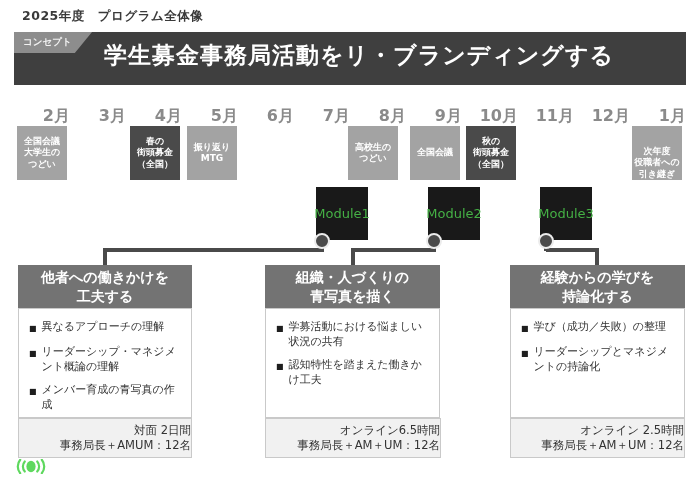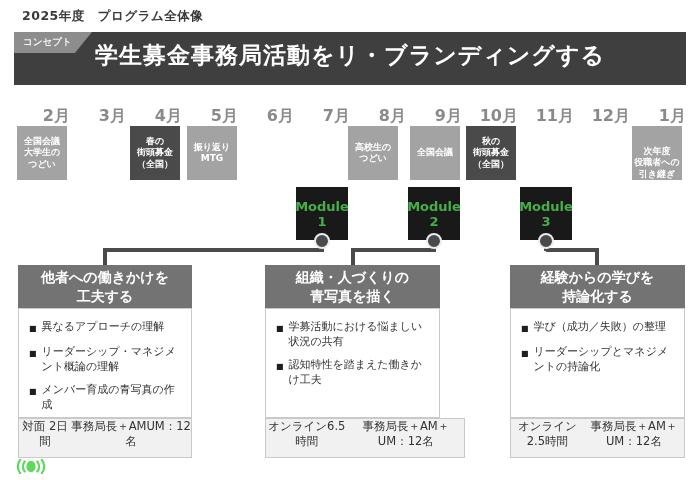--- a/index.html
+++ b/index.html
@@ -6,47 +6,47 @@
   #stage{position:relative;width:700px;height:480px;background:#ffffff;overflow:hidden;
          font-family:"DejaVu Sans","Liberation Sans",sans-serif;}
   .abs{position:absolute;}
 
   #page-title{left:22px;top:8px;font-size:12.5px;font-weight:bold;color:#3a3a3a;letter-spacing:.5px;}
 
   #banner{left:14px;top:32px;width:672px;height:53px;background:#3f3f3f;}
   #concept-tag{left:0;top:0;width:78px;height:21px;background:#8d8d8d;color:#f2f2f2;
                font-size:9.5px;font-weight:bold;padding:4px 0 0 9px;box-sizing:border-box;
                clip-path:polygon(0 0,100% 0,78% 100%,0 100%);}
-  #banner-title{left:0;top:0;width:672px;height:46px;display:flex;align-items:center;justify-content:center;
+  #banner-title{left:9px;top:0;width:672px;height:46px;display:flex;align-items:center;justify-content:center;
                 color:#ffffff;font-size:23px;font-weight:bold;letter-spacing:1px;}
 
   #month-row{left:14px;top:106px;width:672px;display:grid;grid-template-columns:repeat(12,1fr);}
   .month{ text-align:right;font-size:16px;font-weight:bold;color:#8a8a8a;}
 
   .event{top:126px;width:50px;height:54px;display:flex;flex-direction:column;align-items:center;
          justify-content:center;text-align:center;color:#ffffff;font-size:9px;line-height:11.5px;font-weight:bold;}
   .event.gray{background:#a3a3a3;}
   .event.dark{background:#4a4a4a;}
   .event span{display:block;}
 
   .module{top:187px;width:52px;height:53px;background:#191919;color:#45b045;display:flex;
-           flex-direction:column;align-items:center;justify-content:center;font-weight:bold;
-           font-size:13px;line-height:15px;}
+           flex-direction:row;align-items:center;justify-content:center;font-weight:normal;
+           font-size:13px;line-height:15px;margin-left:20px;}
   .seg{background:#4a4a4a;}
   .node{width:12px;height:12px;border-radius:50%;background:#4a4a4a;border:2px solid #ececec;top:233px;}
 
   .col-header{top:265px;height:43px;background:#737373;color:#fff;display:flex;flex-direction:column;
               align-items:center;justify-content:center;font-weight:bold;font-size:14px;line-height:19px;
               text-align:center;}
   .col-body{top:308px;height:110px;background:#fff;border:1px solid #c9c9c9;box-sizing:border-box;
             padding:10px 8px 0 10px;}
   .bullet{display:flex;margin-bottom:8px;font-size:11px;line-height:15px;color:#333;}
   .bullet .sq{flex:0 0 auto;font-size:8px;color:#1e1e1e;margin:2px 5px 0 0;}
   .col-footer{top:418px;height:40px;background:#f1f1f1;border:1px solid #c9c9c9;box-sizing:border-box;
-              display:flex;align-items:flex-start;justify-content:center;
+              display:flex;flex-direction:column;align-items:flex-end;justify-content:center;
               font-size:11.5px;line-height:15px;color:#333;text-align:center;}
 
   #logo{left:16px;top:459px;}
 </style>
 </head>
 <body>
 
 <div id="stage">
 
   <div id="page-title" class="abs">2025年度　プログラム全体像</div>
@@ -162,21 +162,21 @@
   <div class="abs col-body" style="left:265px;width:175px;">
     <div class="bullet">
         <span class="sq">■</span>
         <span>学募活動における悩ましい状況の共有</span>
       </div>
     <div class="bullet">
         <span class="sq">■</span>
         <span>認知特性を踏まえた働きかけ工夫</span>
       </div>
   </div>
-  <div class="abs col-footer" style="left:265px;width:200px;">
+  <div class="abs col-footer" style="left:265px;width:176px;">
     <span>オンライン6.5時間</span>
       <span>事務局長＋AM＋UM：12名</span>
   </div>
 
   <div class="abs col-header" style="left:510px;width:175px;">
     <span>経験からの学びを</span>
       <span>持論化する</span>
   </div>
   <div class="abs col-body" style="left:510px;width:175px;">
     <div class="bullet">

